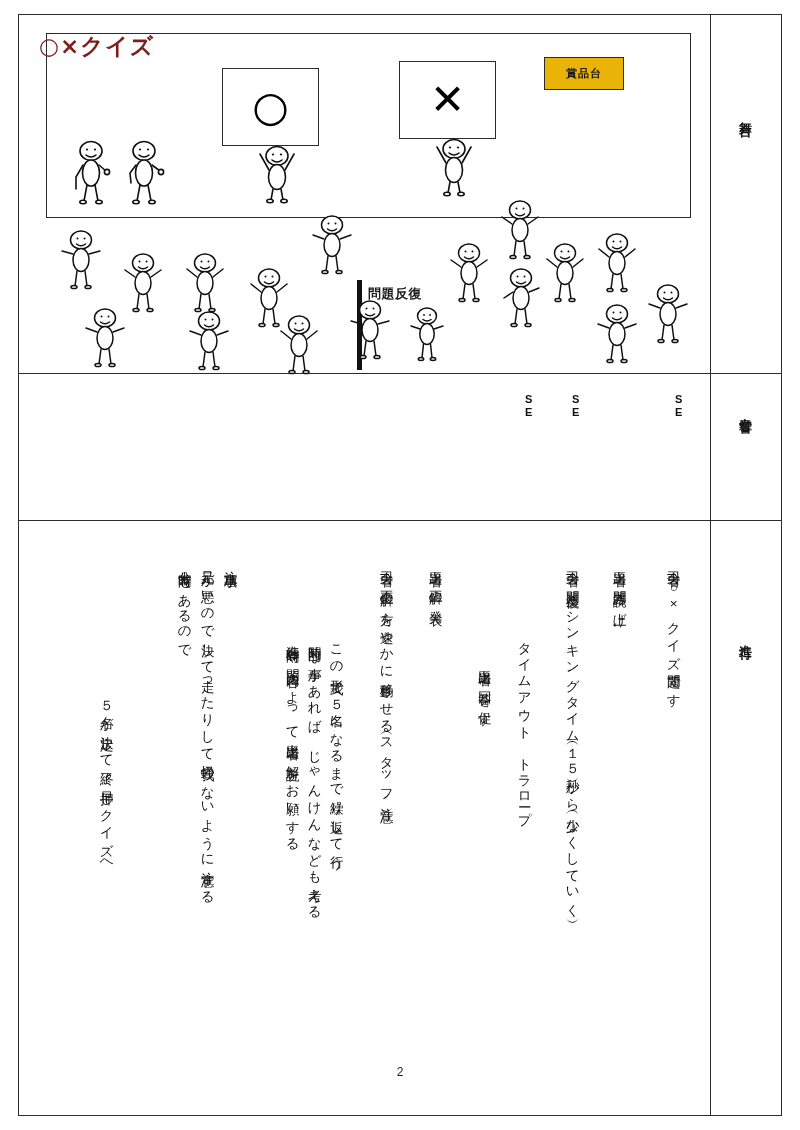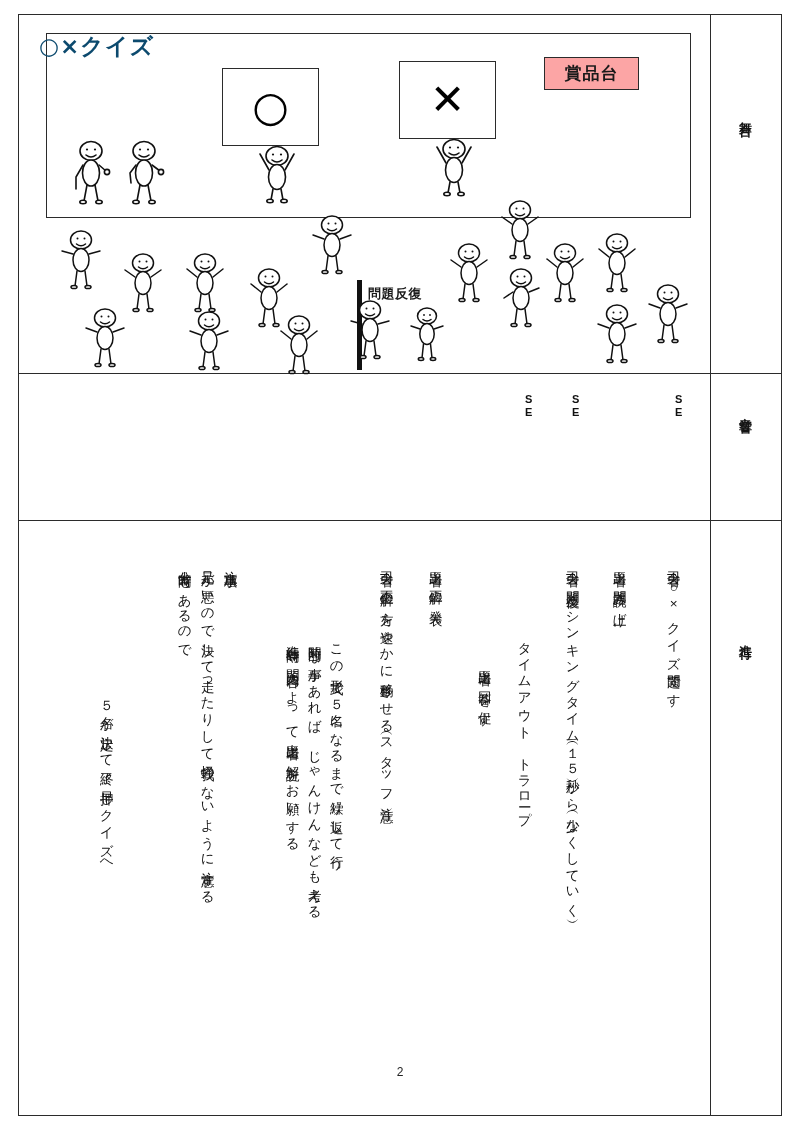--- a/index.html
+++ b/index.html
@@ -68,21 +68,21 @@
     box-sizing: border-box;
     background: #fff;
   }
   #quiz-title {
     position: absolute;
     left: 20px;
     top: 16px;
     font-size: 23px;
     font-weight: 700;
     letter-spacing: 1px;
-    color: #0c4a6e;
+    color: #7f1d1d;
     font-family: "DejaVu Sans", "Liberation Sans", sans-serif;
   }
   .panel {
     position: absolute;
     border: 1px solid #2b2b2b;
     box-sizing: border-box;
     background: #fff;
     display: flex;
     align-items: center;
     justify-content: center;
@@ -93,31 +93,31 @@
     font-size: 42px;
     line-height: 1;
     font-weight: 700;
     color: #000;
     font-family: "DejaVu Sans", "Liberation Sans", sans-serif;
   }
   #prize-box {
     position: absolute;
     left: 525px;
     top: 42px;
-    width: 95px;
+    width: 80px;
     height: 33px;
     border: 1px solid #2b2b2b;
     box-sizing: border-box;
     display: flex;
     align-items: center;
     justify-content: center;
-    font-size: 17px;
+    font-size: 11px;
     font-weight: 700;
     letter-spacing: 1px;
-    background: #fca5a5;
+    background: #eab308;
   }
 
   
   #tora-rope-bar {
     position: absolute;
     left: 338px;
     top: 265px;
     width: 5px;
     height: 90px;
     background: #111;

